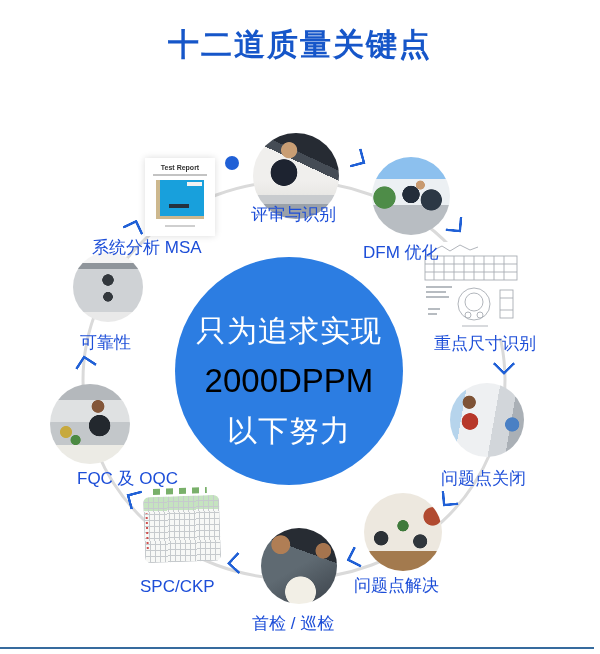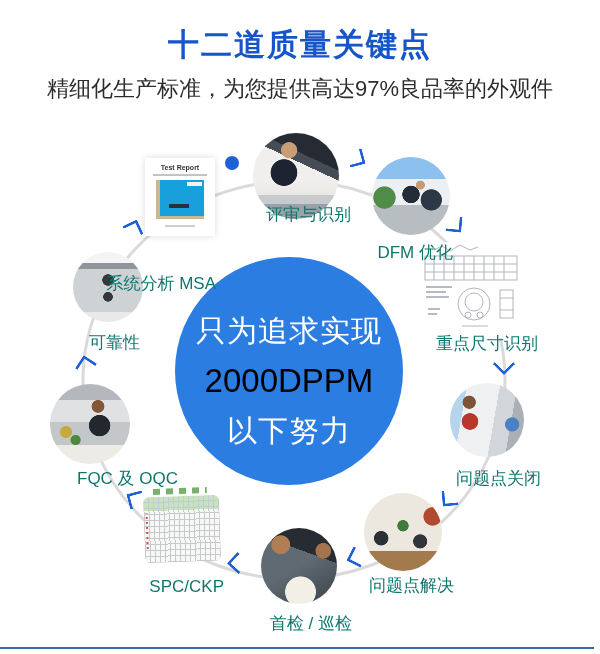--- a/index.html
+++ b/index.html
@@ -26,22 +26,22 @@
   
   .center-circle{
     position:absolute;left:175px;top:257px;width:228px;height:228px;border-radius:50%;
     background:#2C7DE2;z-index:3;display:flex;flex-direction:column;align-items:center;
     justify-content:center;padding-top:8px;box-sizing:border-box;
   }
   .c-line{color:#ffffff;font-size:30px;font-weight:500;line-height:1.2;letter-spacing:1px;margin-top:12px;}
   .c-line.red{color:#000000;font-size:33px;letter-spacing:0;}
   
   .step-label{
-    position:absolute;z-index:4;font-size:17px;font-weight:500;color:#0f766e;
-    text-align:right;white-space:nowrap;
+    position:absolute;z-index:4;font-size:17px;font-weight:500;color:#1d4ed8;
+    text-align:left;white-space:nowrap;
   }
   
   .photo{position:absolute;border-radius:50%;z-index:2;overflow:hidden;}
   .p-review{left:253px;top:133px;width:86px;height:86px;
     background:
       radial-gradient(circle at 42% 20%, #c99e74 0 9%, transparent 10%),
       radial-gradient(circle at 36% 46%, #1d2330 0 18%, transparent 19%),
       linear-gradient(205deg, #262b33 0 30%, #454c55 30% 38%, transparent 38%),
       linear-gradient(0deg, #9aa1a9 0 18%, #c8cbce 18% 28%, transparent 28%),
       linear-gradient(180deg, #f0efed 0 55%, #dcdbd8 100%);}
@@ -112,21 +112,20 @@
     background:repeating-linear-gradient(0deg,#d05050 0 2px,transparent 2px 5px);}
   
   .bottom-line{position:absolute;left:0;top:647px;width:600px;height:2px;background:#366B9E;z-index:6;}
 </style>
 </head>
 <body>
 
 <div id="stage">
 
   <div class="title">十二道质量关键点</div>
-  <div class="subtitle">精细化生产标准，为您提供高达97%良品率的外观件</div>
 
   <svg id="ring-svg" width="600" height="654">
     <ellipse cx="294" cy="380" rx="211" ry="199" fill="none" stroke="#DADADA" stroke-width="3"></ellipse>
   </svg>
 
   <div class="center-circle">
     <div class="c-line">只为追求实现</div>
     <div class="c-line red">2000DPPM</div>
     <div class="c-line">以下努力</div>
   </div>
@@ -191,21 +190,21 @@
 
   <div class="step-label" style="left:251px;top:203px;width:100px;">评审与识别</div>
   <div class="step-label" style="left:434px;top:332px;width:104px;">重点尺寸识别</div>
   <div class="step-label" style="left:363px;top:241px;width:90px;">DFM 优化</div>
   <div class="step-label" style="left:441px;top:467px;width:100px;">问题点关闭</div>
   <div class="step-label" style="left:354px;top:574px;width:100px;">问题点解决</div>
   <div class="step-label" style="left:140px;top:577px;width:84px;">SPC/CKP</div>
   <div class="step-label" style="left:252px;top:612px;width:100px;">首检 / 巡检</div>
   <div class="step-label" style="left:42px;top:467px;width:100px;margin-left:35px;">FQC 及 OQC</div>
   <div class="step-label" style="left:80px;top:331px;width:60px;">可靠性</div>
-  <div class="step-label" style="left:92px;top:236px;width:124px;margin-top:36px;">系统分析 MSA</div>
+  <div class="step-label" style="left:92px;top:236px;width:124px;">系统分析 MSA</div>
 
   <div class="ring-dot" style="left:225px;top:156px;"></div>
   <div class="chev" style="left:348px;top:150px;transform:rotate(75deg);"></div>
   <div class="chev" style="left:446px;top:216px;transform:rotate(95deg);"></div>
   <div class="chev" style="left:496px;top:356px;transform:rotate(135deg);"></div>
   <div class="chev" style="left:442px;top:490px;transform:rotate(175deg);"></div>
   <div class="chev" style="left:349px;top:549px;transform:rotate(207deg);"></div>
   <div class="chev" style="left:230px;top:555px;transform:rotate(223deg);"></div>
   <div class="chev" style="left:128px;top:492px;transform:rotate(255deg);"></div>
   <div class="chev" style="left:78px;top:358px;transform:rotate(303deg);"></div>

